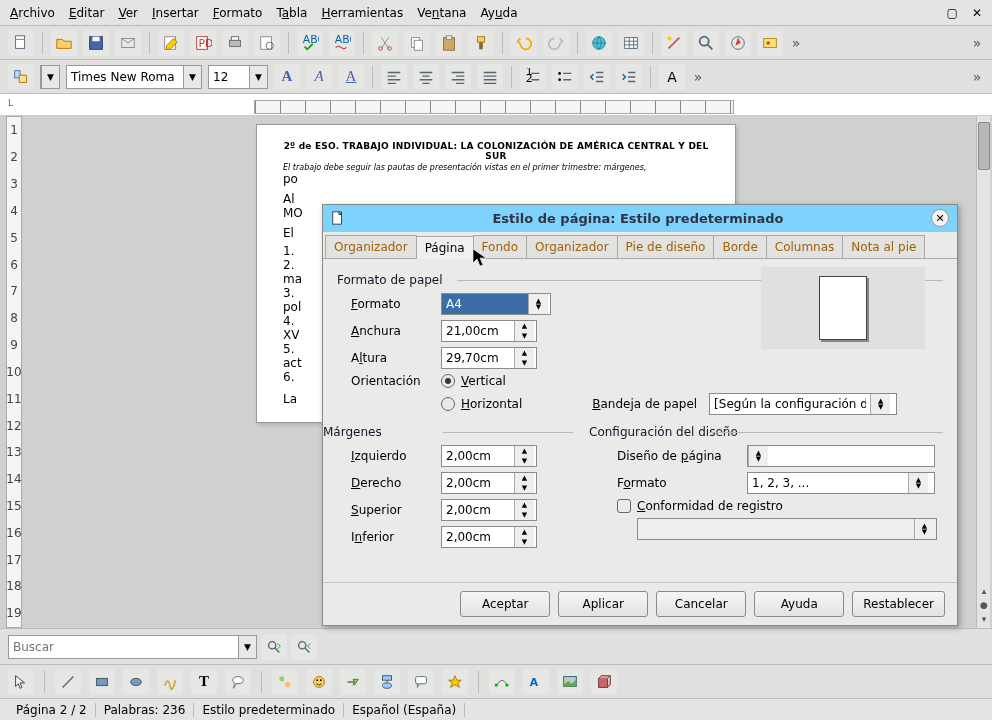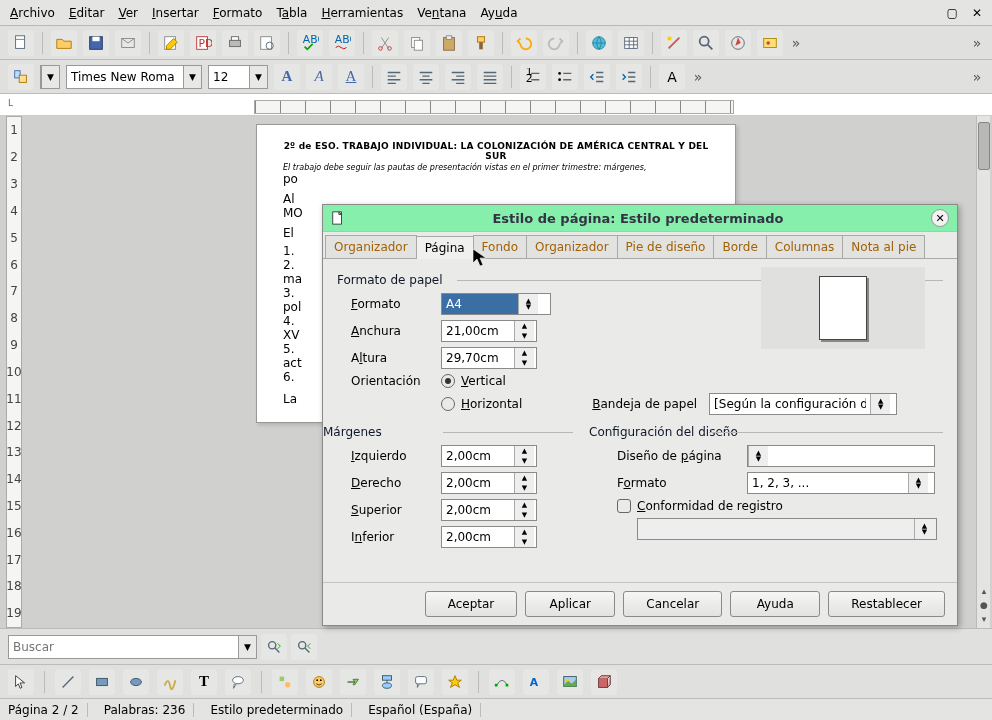--- a/index.html
+++ b/index.html
@@ -35,65 +35,65 @@
 .page .title { text-align:center; font-weight:bold; font-size:9px; letter-spacing:.2px; }
 .page .body { margin-top:2px; font-style:italic; font-size:8px; }
 .page .small { font-size:12px; }
 .scrollbar-v { position:absolute; right:2px; top:0; width:14px; height:100%; background:#e4e4e2; border-left:1px solid #bbb; }
 .scrollbar-v .thumb { position:absolute; left:1px; top:6px; width:12px; height:48px; background:#b8b8b6; border:1px solid #888; border-radius:2px;}
 .scrollbar-v .arrow { position:absolute; left:0; width:14px; height:14px; text-align:center; font-size:9px; color:#555; }
 .scrollbar-v .dn1 { bottom:28px; } .scrollbar-v .dn2 { bottom:14px; } .scrollbar-v .dn3 { bottom:0; }
 
 
 .dialog { position:absolute; left:322px; top:204px; width:636px; height:422px; background:#eaeae8; border:1px solid #8a8a88; box-shadow:2px 2px 6px rgba(0,0,0,.3); }
-.dlg-title { display:flex; align-items:center; gap:6px; padding:4px 8px; background:#86efac; border-bottom:1px solid #bcbcba; }
+.dlg-title { display:flex; align-items:center; gap:6px; padding:4px 8px; background:#7dd3fc; border-bottom:1px solid #bcbcba; }
 .dlg-title .ticon { width:14px; height:14px; }
 .dlg-title .txt { flex:1; text-align:center; font-weight:bold; color:#334; font-size:13px; }
 .dlg-close { width:18px; height:18px; border:1px solid #999; border-radius:9px; display:flex; align-items:center; justify-content:center; font-size:11px; background:#f2f2f0; }
 .tabs { display:flex; border-bottom:1px solid #a8a8a6; padding:3px 2px 0 2px; gap:0; background:#eaeae8; }
 .tab { padding:4px 8px; border:1px solid #a8a8a6; border-bottom:none; background:#e2e2e0; margin-right:-1px; cursor:pointer; color:#a16207; }
 .tab.active { background:#f0f0ee; position:relative; top:1px; color:#000; text-decoration:none; }
 .dlg-body { padding:10px 14px 6px 14px; position:relative; height:calc(100% - 26px - 29px - 42px); }
 .group-label { color:#0f172a; margin:4px 0 6px 0; position:relative; }
 .group-label::after { content:""; position:absolute; left:120px; right:0; top:50%; height:1px; background:#b8b8b6; }
 .row { display:flex; align-items:center; margin:5px 0 5px 14px; }
 .row label { width:90px; }
 .row label u, .dlg-body u { text-decoration:underline; }
 .spin { display:flex; align-items:center; border:1px solid #8a8a88; background:#fff; width:96px; height:22px; }
 .spin input { border:none; width:72px; padding:0 4px; height:20px; outline:none; font-size:12px; }
 .spin .btns { width:20px; height:20px; display:flex; flex-direction:column; border-left:1px solid #aaa; }
 .spin .btns span { flex:1; display:flex; align-items:center; justify-content:center; font-size:7px; background:#eee; }
 .sel { border:1px solid #8a8a88; background:#fff; height:22px; display:flex; align-items:center; width:110px; }
 .sel.selected input{ background:#3b6ea5; color:#fff; }
-.sel input { border:none; width:76px; padding:0 4px; height:20px; outline:none; font-size:12px; }
+.sel input { border:none; width:86px; padding:0 4px; height:20px; outline:none; font-size:12px; }
 .sel .drop { width:20px; height:20px; border-left:1px solid #aaa; display:flex; align-items:center; justify-content:center; font-size:9px; flex-direction:column; background:#eee;}
 .sel .drop span{line-height:6px;font-size:7px;}
 .radio { width:14px; height:14px; border:1px solid #666; border-radius:50%; margin-right:6px; display:inline-flex; align-items:center; justify-content:center; }
 .radio.checked::after { content:""; width:6px; height:6px; background:#333; border-radius:50%; }
 .chk { width:14px; height:14px; border:1px solid #666; margin-right:6px; border-radius:3px; }
 .preview { position:absolute; right:32px; top:8px; width:164px; height:82px; background:#e0e0de; display:flex; align-items:center; justify-content:center; }
 .preview .sheet { width:48px; height:64px; background:#fff; border:1px solid #444; box-shadow:2px 2px 0 #888; }
 .cols { display:flex; gap:30px; }
 .col-l { width:236px; }
 .col-r { flex:1; }
 .wide-sel { width:188px; }
 .disabled { color:#888; }
 .dlg-buttons { display:flex; justify-content:flex-end; gap:8px; padding:8px 12px; border-top:1px solid #c4c4c2; }
-.btn { min-width:90px; height:26px; border:1px solid #8a8a88; background:linear-gradient(#f6f6f4,#e2e2e0); border-radius:3px; padding:0 22px; cursor:pointer; }
+.btn { min-width:90px; height:26px; border:1px solid #8a8a88; background:linear-gradient(#f6f6f4,#e2e2e0); border-radius:3px; padding:0 10px; cursor:pointer; }
 .cursor { position:absolute; left:472px; top:248px; width:16px; height:20px; pointer-events:none; }
 
 
 .findbar { display:flex; align-items:center; gap:4px; padding:4px 8px; background:#e0e0de; border-top:1px solid #bcbcba; height:36px; }
 .findbar .combo input { width:229px; }
 
 
 .drawbar { display:flex; align-items:center; gap:8px; padding:4px 8px; background:#e0e0de; border-top:1px solid #bcbcba; height:34px; }
 
 
-.status { display:flex; align-items:center; gap:8px; padding:3px 0; background:#e4e4e2; border-top:1px solid #bcbcba; height:22px; font-size:11px; }
+.status { display:flex; align-items:center; padding:3px 8px; background:#e4e4e2; border-top:1px solid #bcbcba; height:22px; font-size:11px; }
 .status .cell { padding:0 8px; border-right:1px solid #bbb; }
 </style>
 </head>
 <body>
 
 <div class="menubar">
   <span><u>A</u>rchivo</span>
   <span><u>E</u>ditar</span>
   <span><u>V</u>er</span>
   <span><u>I</u>nsertar</span>

